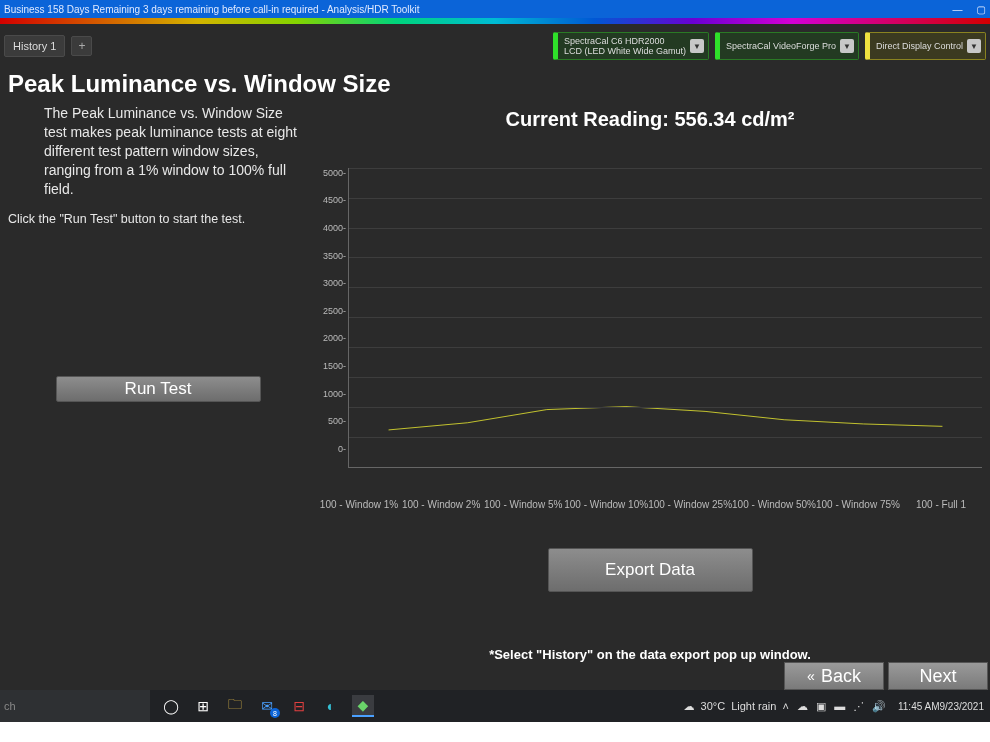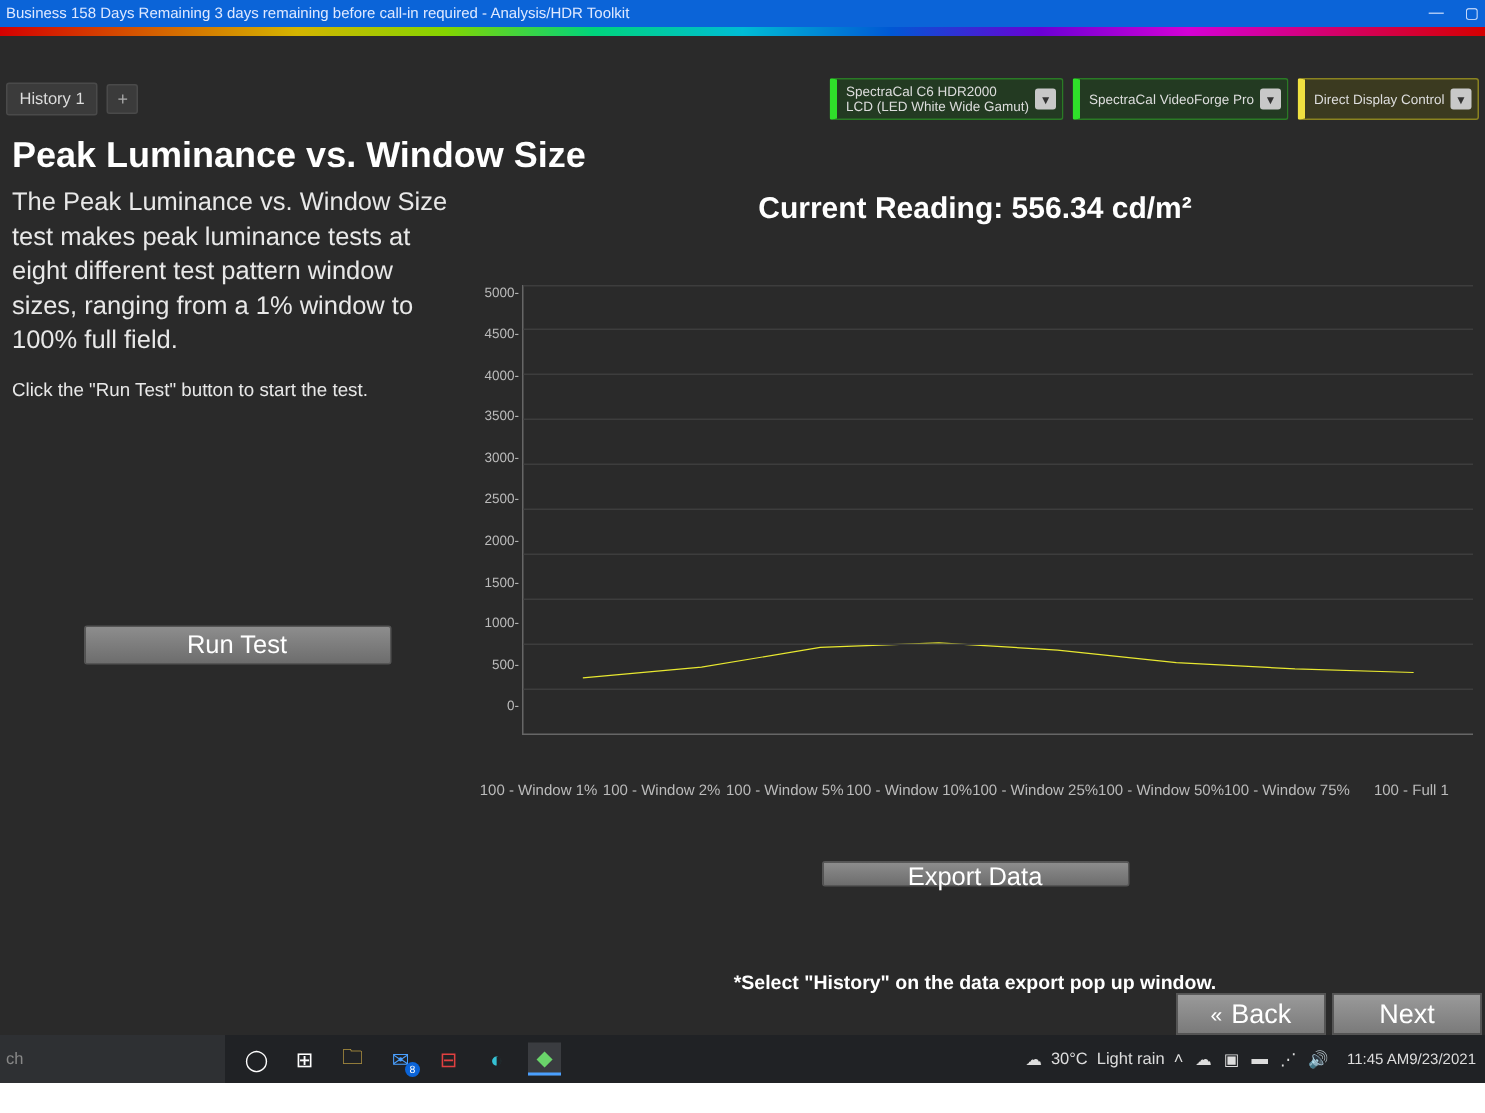--- a/index.html
+++ b/index.html
@@ -4,45 +4,45 @@
 <style>
   * { box-sizing: border-box; margin: 0; padding: 0; }
   html, body { width: 990px; height: 742px; background: #fff; font-family: "Segoe UI", Arial, sans-serif; overflow: hidden; }
   .app { width: 990px; height: 690px; background: #2a2a2a; color: #eee; display: flex; flex-direction: column; }
   
   .titlebar { height: 18px; background: linear-gradient(#0b64d8,#0b64d8); display: flex; align-items: center; padding: 0 4px; font-size: 10px; color: #dfe9ff; }
   .titlebar .title { flex: 1; white-space: nowrap; overflow: hidden; }
   .titlebar .winbtns { display: flex; gap: 14px; color: #dfe9ff; }
   .rainbow { height: 6px; background: linear-gradient(90deg,#d40000,#d45c00,#d4b400,#84d400,#00d47c,#00bcd4,#0058d4,#6a00d4,#d400d4,#d40068,#d40000); }
   
-  .controls-row { height: 36px; margin-top: 24px; display: flex; align-items: center; padding: 0 4px; gap: 6px; }
+  .controls-row { height: 36px; margin-top: 4px; display: flex; align-items: center; padding: 0 4px; gap: 6px; }
   .hist-tab { background: #3b3b3b; border: 1px solid #4a4a4a; color: #ddd; font-size: 11px; padding: 4px 8px; border-radius: 2px; }
   .hist-add { background: #3b3b3b; border: 1px solid #4a4a4a; color: #aaa; font-size: 12px; padding: 2px 6px; border-radius: 2px; }
   .spacer { flex: 1; }
   .devbox { height: 28px; color: #ddd; font-size: 9px; padding: 2px 22px 2px 6px; border-radius: 2px; position: relative; min-width: 116px; display:flex; flex-direction:column; justify-content:center; }
   .devbox.green { background:#233a22; border:1px solid #2a7a25; border-left:5px solid #2fe02a; }
   .devbox.yellow { background:#3b3a20; border:1px solid #8a8320; border-left:5px solid #f0e040; }
   .devbox .chev { position:absolute; right:4px; top:50%; transform:translateY(-50%); width:14px; height:14px; background:#c8c8c8; border-radius:2px; display:flex; align-items:center; justify-content:center; color:#333; font-size:8px; }
   
   .main { flex:1; display:flex; flex-direction:column; padding: 4px 8px 0 8px; }
   .pagetitle { font-size: 24px; font-weight:600; margin: 2px 0 6px 0; color:#fff; }
   .content { display:flex; flex:1; gap:10px; }
   .leftcol { width: 300px; display:flex; flex-direction:column; }
-  .desc { font-size: 17px; line-height: 1.35; color:#e8e8e8; margin-bottom: 14px; }
+  .desc { font-size: 14px; line-height: 1.35; color:#e8e8e8; margin-bottom: 14px; margin-left: 36px; }
   .desc2 { font-size: 12.5px; color:#e8e8e8; }
   .runbtn { margin-top: 150px; align-self:center; width:205px; height:26px; background: linear-gradient(#8d8d8d,#6d6d6d); border:1px solid #555; color:#fff; font-size:17px; border-radius:2px; }
   .rightcol { flex:1; display:flex; flex-direction:column;justify-content:space-between; }
   .reading { font-size:20px; font-weight:600; color:#fff; text-align:center; margin: 4px 0 10px 0; }
   .chartwrap { display:flex; height:300px; }
   .yaxis { width:30px; display:flex; flex-direction:column; justify-content:space-between; align-items:flex-end; font-size:9px; color:#bbb; padding:0 2px 14px 0;gap:12px; }
   .plot { flex:1; position:relative; border-left:1px solid #666; border-bottom:1px solid #666; }
   .gridline { position:absolute; left:0; right:0; border-top:1px solid #3d3d3d; }
   .xaxis { display:flex; font-size:10px; color:#bbb; }
   .xaxis div { flex:1; text-align:center; padding-top:4px; white-space:nowrap; }
-  .exportbtn { margin: 12px auto 0 auto; width:205px; height:17px; background: linear-gradient(#8d8d8d,#6d6d6d); border:1px solid #555; color:#fff; font-size:17px; border-radius:2px; display:block; }
+  .exportbtn { margin: 12px auto 0 auto; width:205px; height:44px; background: linear-gradient(#8d8d8d,#6d6d6d); border:1px solid #555; color:#fff; font-size:17px; border-radius:2px; display:block; }
   .note { text-align:center; font-size:13px; font-weight:600; color:#fff; margin-top:28px; }
   
   .bottomnav { height:28px; display:flex; justify-content:flex-end; gap:4px; padding:0 2px 0 0; }
   .navbtn { width:100px; background:linear-gradient(#9a9a9a,#7a7a7a); border:1px solid #555; color:#fff; font-size:18px; display:flex; align-items:center; justify-content:center; gap:6px; }
   .navbtn .arrow { font-size:14px; }
   
   .taskbar { width:990px; height:32px; background:#202225; display:flex; align-items:center; font-size:11px; color:#ddd; }
   .tb-search { width:150px; height:100%; background:#2e3033; display:flex; align-items:center; padding:0 4px; color:#888; }
   .tb-icons { display:flex; align-items:center; gap:10px; padding:0 10px; }
   .tb-icon { width:22px; height:22px; display:flex; align-items:center; justify-content:center; color:#fff; font-size:14px; position:relative; }

